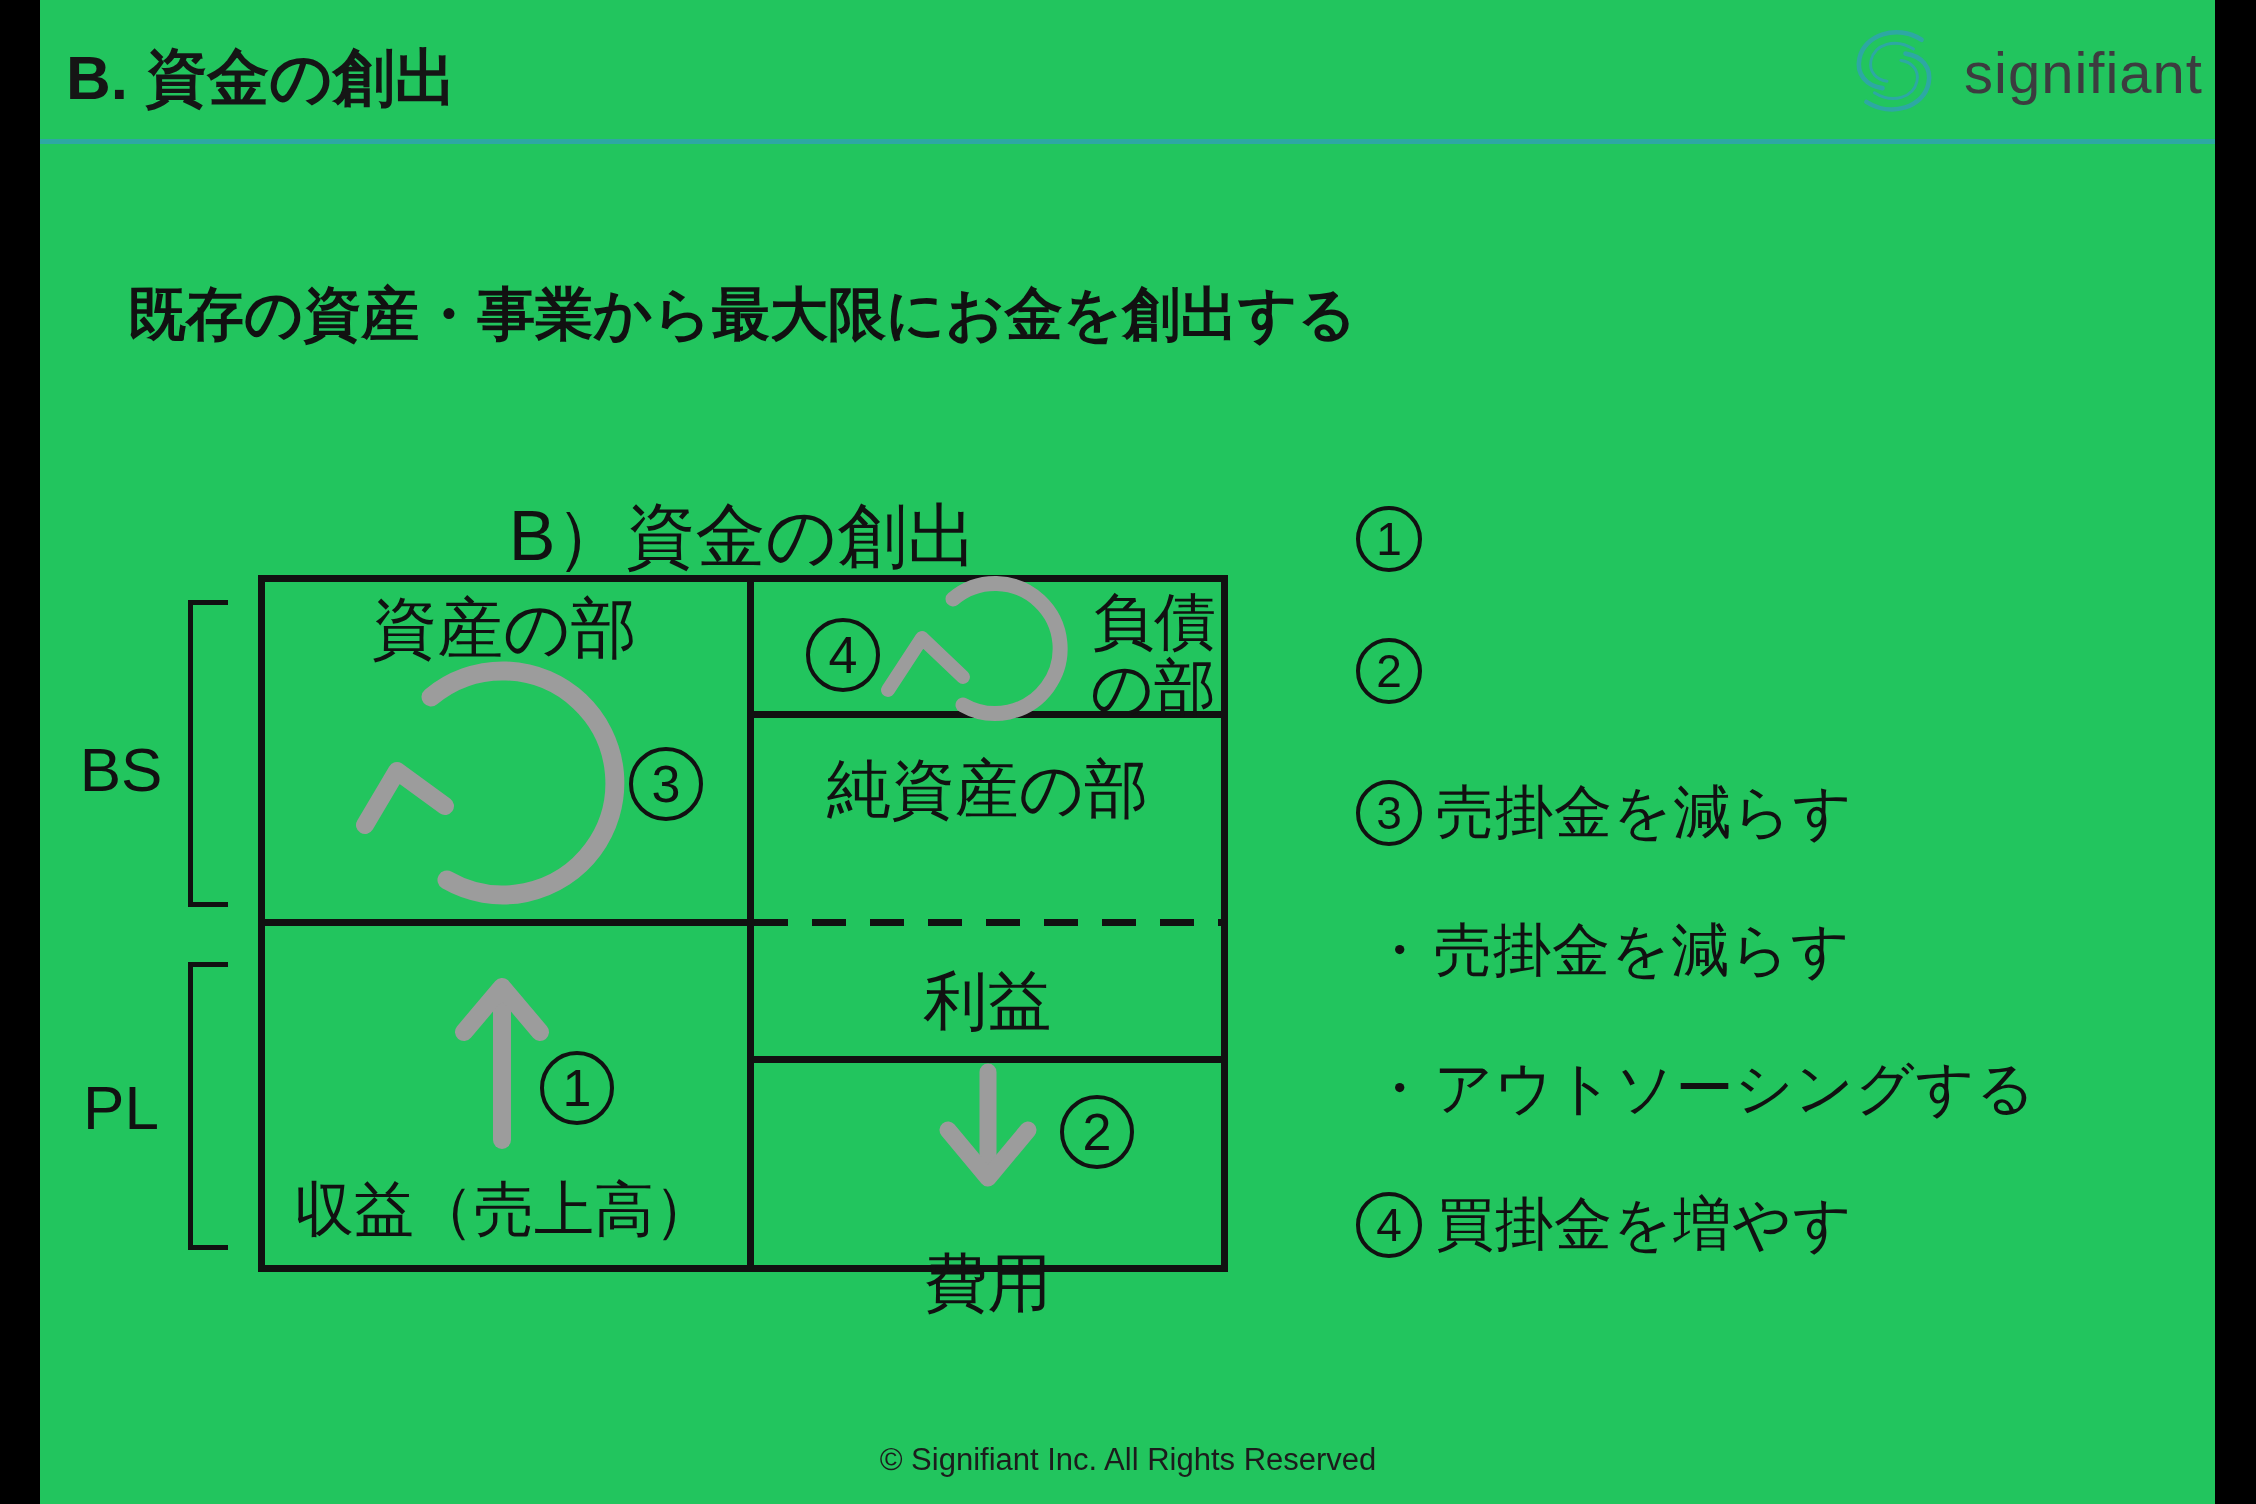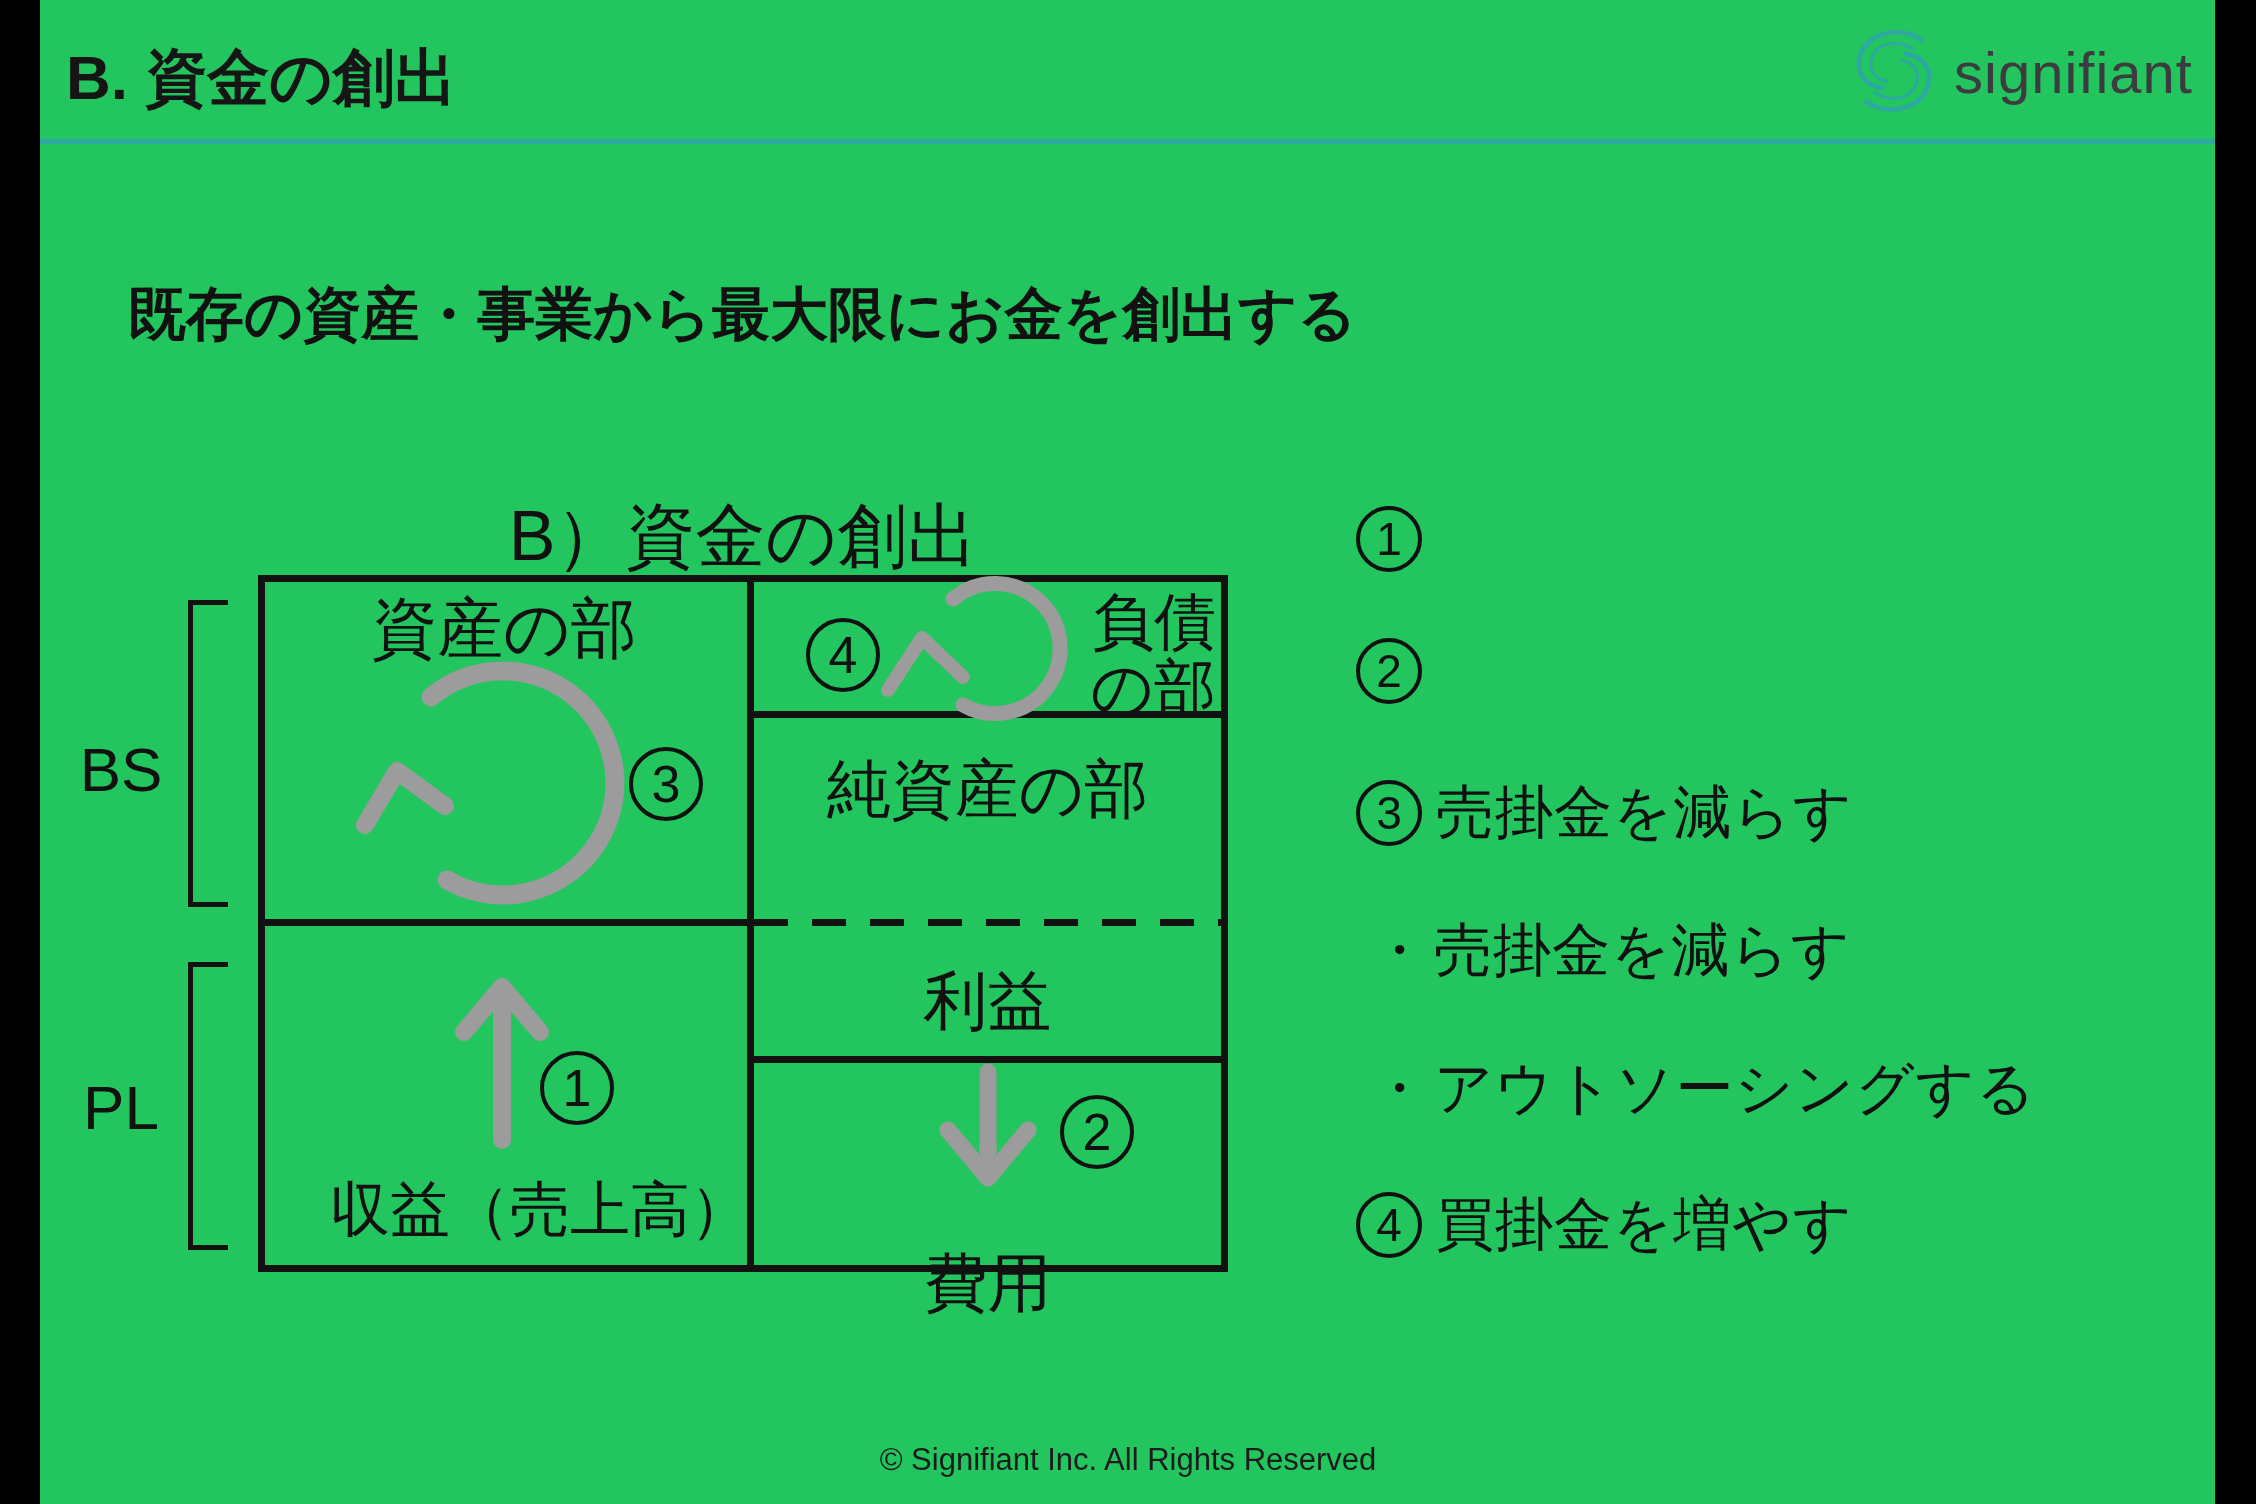--- a/index.html
+++ b/index.html
@@ -12,21 +12,21 @@
   .sidebar-black{position:absolute;top:0;height:1504px;background:#000;}
   .bar-left{left:0;width:40px;}
   .bar-right{left:2215px;width:41px;}
 
   
   .page-title{left:66px;top:36px;font-size:62px;font-weight:700;color:#151515;letter-spacing:0px;}
   .teal-rule{left:40px;top:139px;width:2175px;height:5px;background:#2DA8A3;}
 
   
   .logo-wrap{left:1848px;top:24px;width:360px;height:96px;display:flex;align-items:center;}
-  .logo-text{font-size:58px;color:#3C3C3F;letter-spacing:1px;margin-left:14px;font-weight:400;}
+  .logo-text{font-size:58px;color:#3C3C3F;letter-spacing:1px;margin-left:24px;font-weight:400;}
 
   
   .main-heading{left:128px;top:276px;width:2000px;text-align:left;font-size:58px;font-weight:700;color:#111;}
 
   
   .outer-box{left:258px;top:575px;width:970px;height:697px;border:7px solid #111;box-sizing:border-box;}
   .v-divider{left:747px;top:575px;width:7px;height:697px;background:#111;}
   .line-liab{left:747px;top:711px;width:481px;height:7px;background:#111;}
   .line-split{left:258px;top:919px;width:492px;height:7px;background:#111;}
   .line-dashed{left:754px;top:919px;width:474px;height:7px;
@@ -36,21 +36,21 @@
   
   .dg-title{left:258px;top:490px;width:970px;text-align:center;font-size:70px;font-weight:400;color:#111;}
   .lbl{color:#111;font-weight:400;}
   .lbl-assets{left:258px;top:584px;width:492px;text-align:center;font-size:66px;}
   .lbl-liab{left:1012px;width:204px;text-align:right;font-size:62px;}
   .lbl-liab1{top:580px;}
   .lbl-liab2{top:646px;}
   .lbl-net{left:747px;top:746px;width:481px;text-align:center;font-size:64px;}
   .lbl-profit{left:747px;top:958px;width:481px;text-align:center;font-size:64px;}
   .lbl-expenses{left:747px;top:1240px;width:481px;text-align:center;font-size:64px;}
-  .lbl-revenue{left:258px;top:1170px;width:492px;text-align:right;font-size:60px;}
+  .lbl-revenue{left:258px;top:1170px;width:492px;text-align:left;font-size:60px;padding-left:36px;}
 
   
   .num-circle{border:4px solid #111;border-radius:50%;background:transparent;
     display:flex;align-items:center;justify-content:center;font-size:52px;color:#111;
     width:74px;height:74px;box-sizing:border-box;}
   .nc4{left:806px;top:618px;}
   .nc3{left:629px;top:747px;}
   .nc1{left:540px;top:1051px;}
   .nc2{left:1060px;top:1095px;}
 

